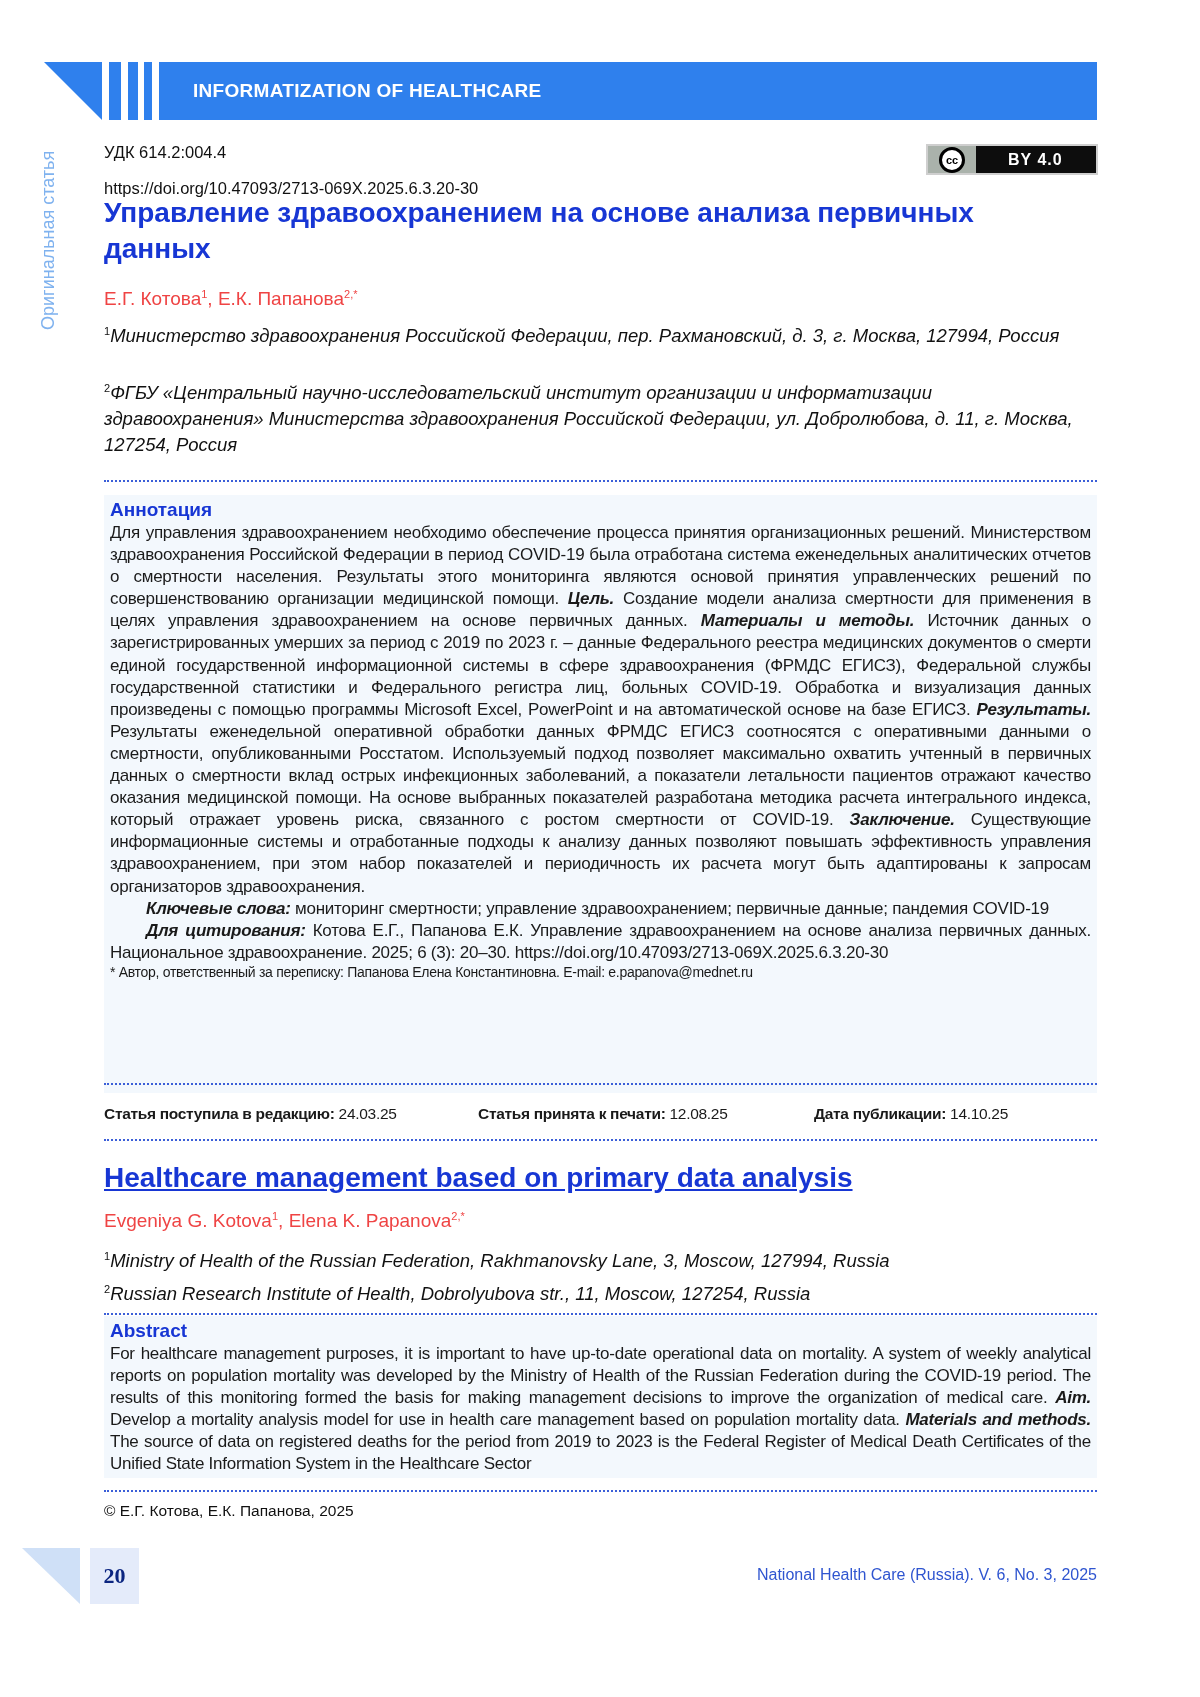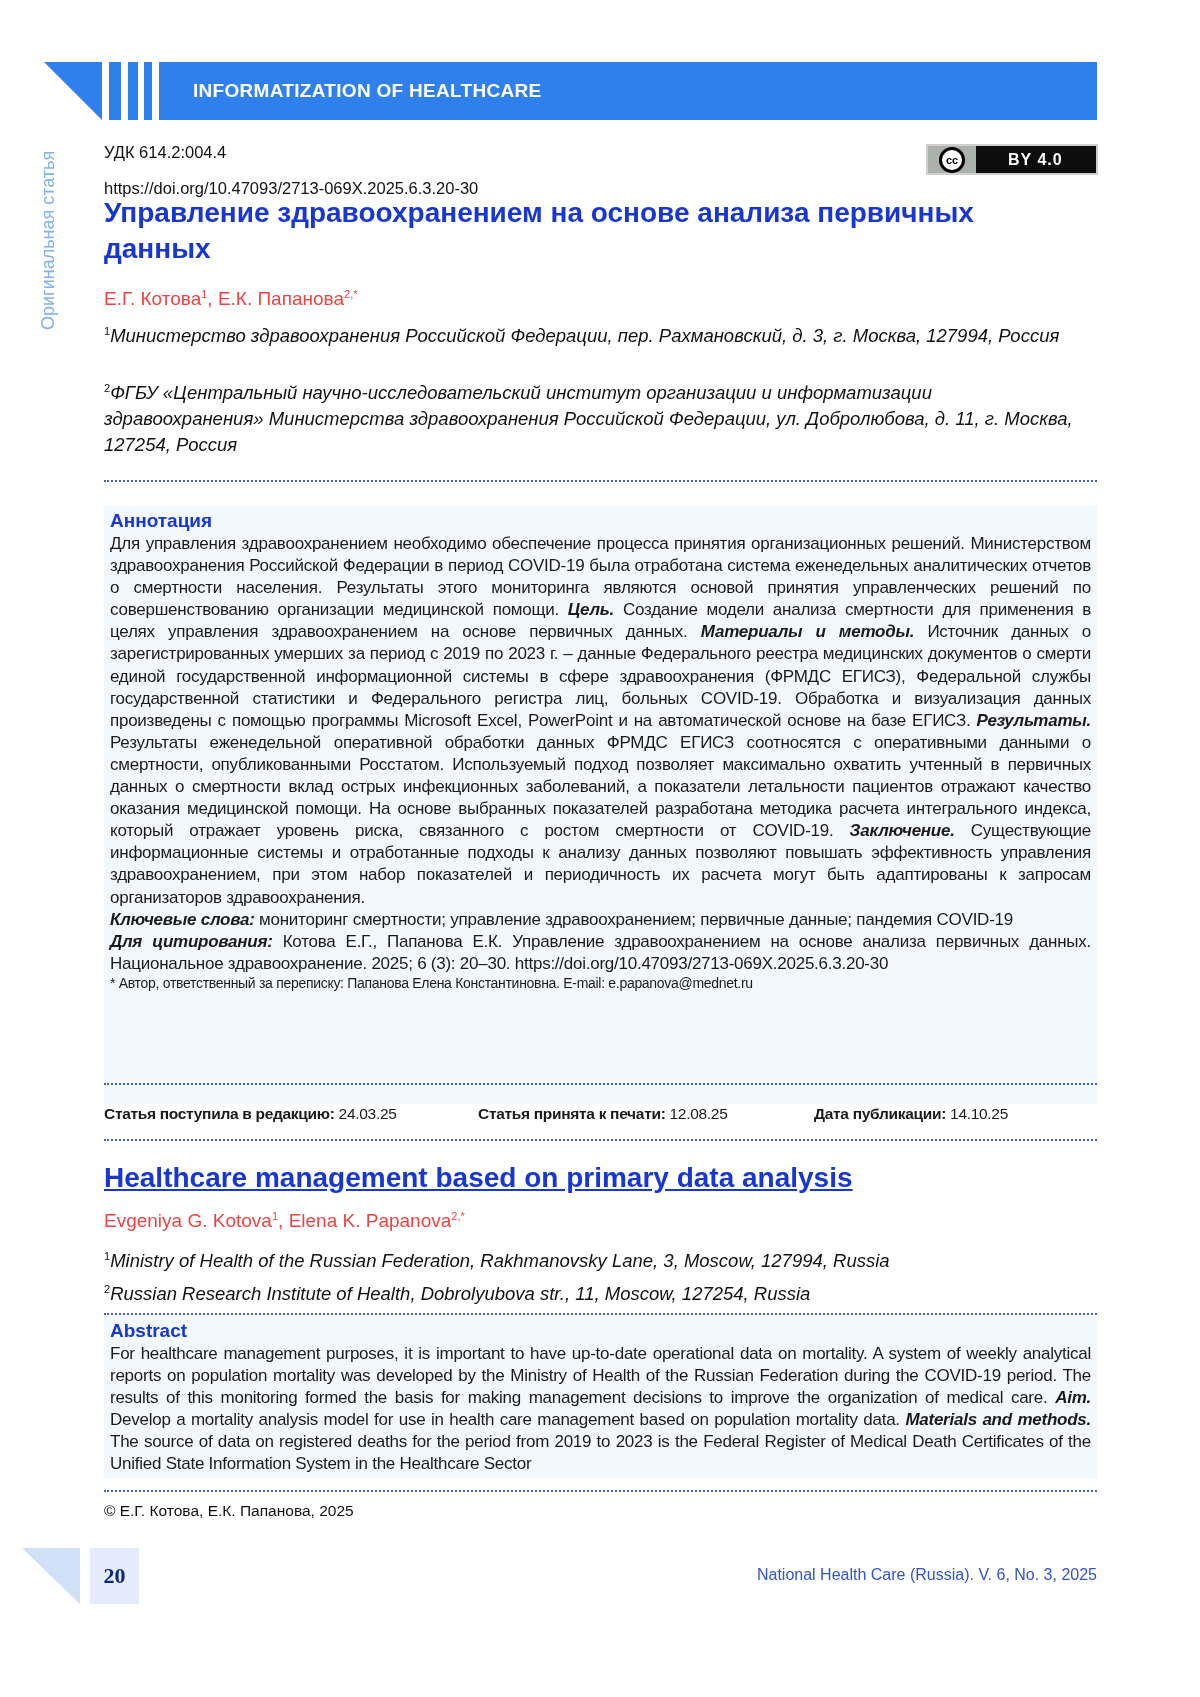--- a/index.html
+++ b/index.html
@@ -40,29 +40,29 @@
     .ru-authors { top: 288px; }
 
     .aff { position: absolute; left: 104px; width: 990px; font-size: 18.5px; font-style: italic; line-height: 26px; color: #111; }
     .aff sup { font-size: 11px; font-style: normal; }
     .ru-aff1 { top: 318px; }
     .ru-aff2 { top: 375px; }
 
     .dotline { position: absolute; left: 104px; width: 993px; height: 0; border-top: 2px dotted #3b5fd8; }
 
     .abs-box { position: absolute; left: 104px; width: 993px; background: #f3f8fd; box-sizing: border-box; padding: 4px 6px 0 6px; }
-    .ru-box { top: 506px; height: 598px; }
+    .ru-box { top: 495px; height: 598px; }
     .en-box { top: 1316px; height: 162px; }
 
     .abs-head { color: #1736d4; font-size: 19px; font-weight: bold; margin: 0 0 1px 0; line-height: 22px; }
     .abs-text { font-family: "Liberation Sans Narrow", "Liberation Sans", sans-serif; font-size: 17px; line-height: 22.1px;
       text-align: justify; margin: 0; color: #1a1a1a; letter-spacing: -0.25px; }
     .abs-text b { font-style: italic; }
     .kw, .cite { font-size: 17px; line-height: 22.1px; text-align: justify; margin: 0; letter-spacing: -0.25px; }
-    .kw b, .cite b { font-style: italic; }
+    .kw b, .cite b { font-style: italic; margin-left: 36px; }
 
     .contact-head { font-size: 14px; font-weight: bold; margin: 26px 0 6px 0; letter-spacing: -0.3px; }
     .contact-text { font-size: 14px; margin: 0; letter-spacing: -0.3px; }
 
     .dates { position: absolute; top: 1105px; left: 104px; width: 993px; font-size: 15.5px; letter-spacing: -0.3px; }
     .date-item { position: absolute; top: 0; white-space: nowrap; }
     .date-item b { font-weight: bold; }
     .d1 { left: 0; } .d2 { left: 374px; } .d3 { left: 710px; }
 
     .en-title { position: absolute; left: 104px; top: 1162px; margin: 0; color: #1736d4; font-size: 28px; font-weight: bold; text-decoration: underline; }

